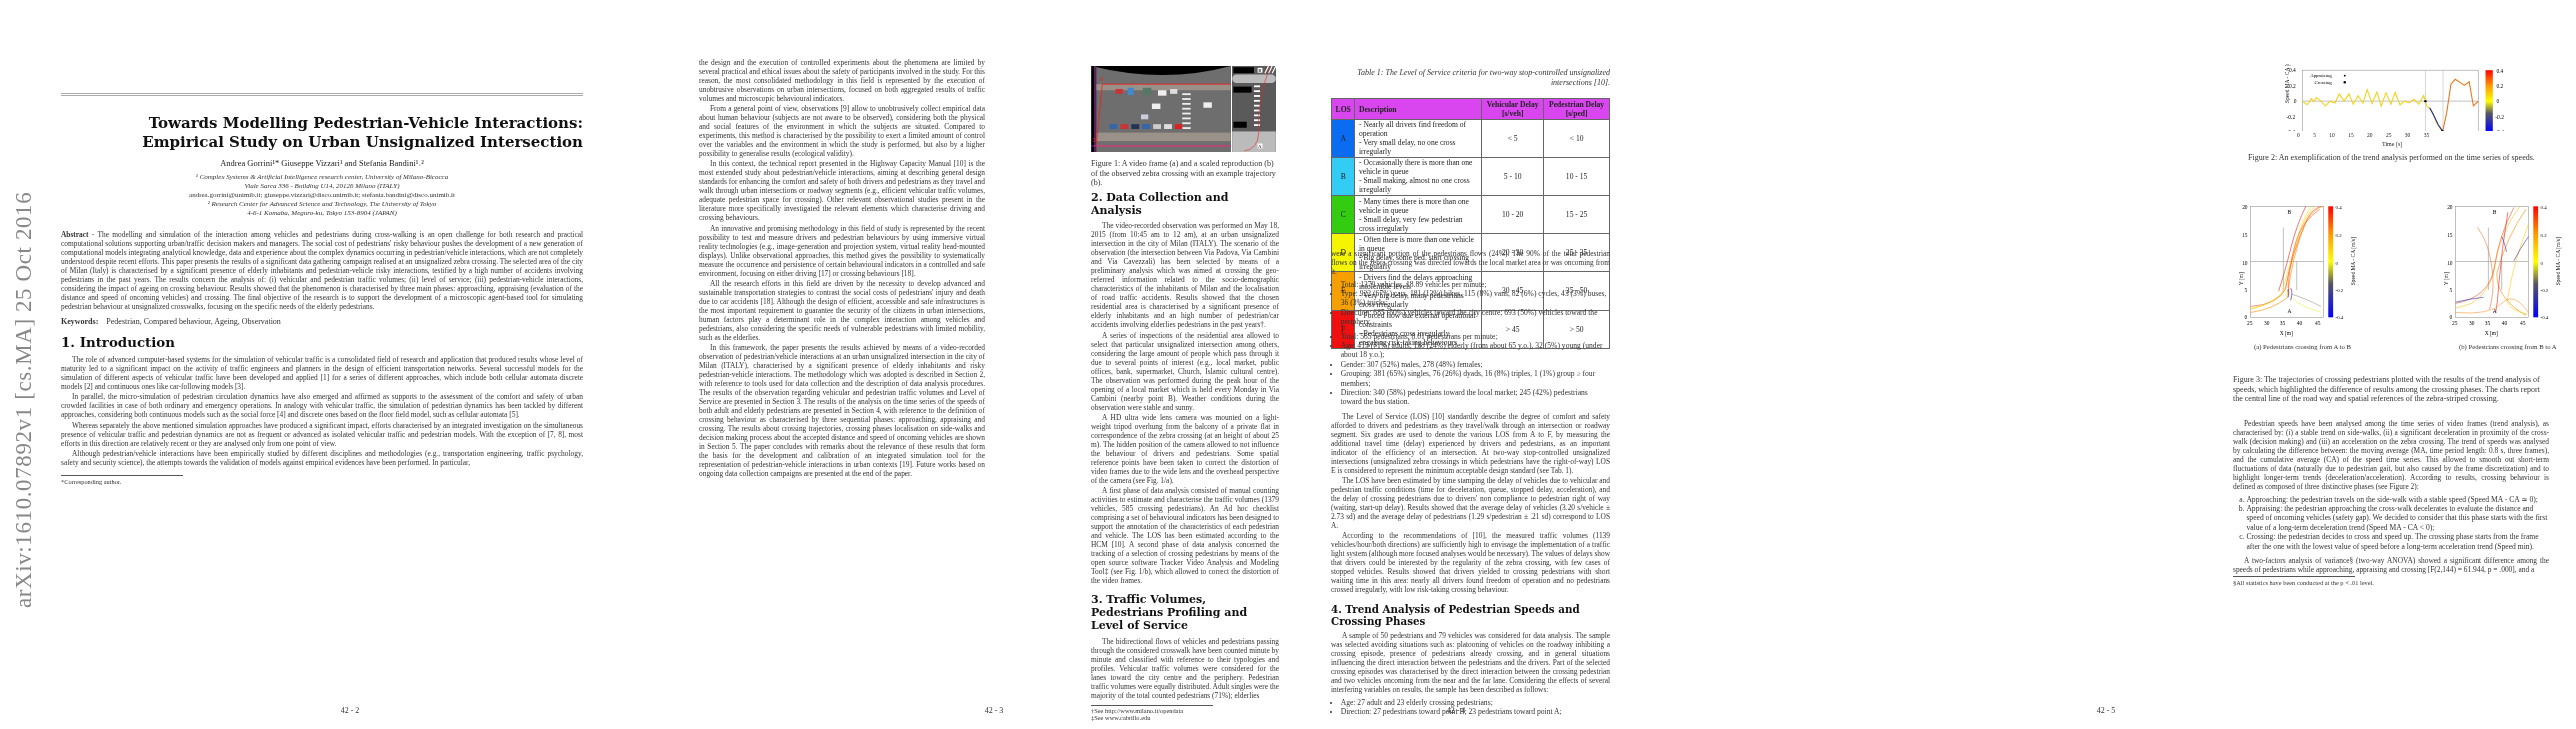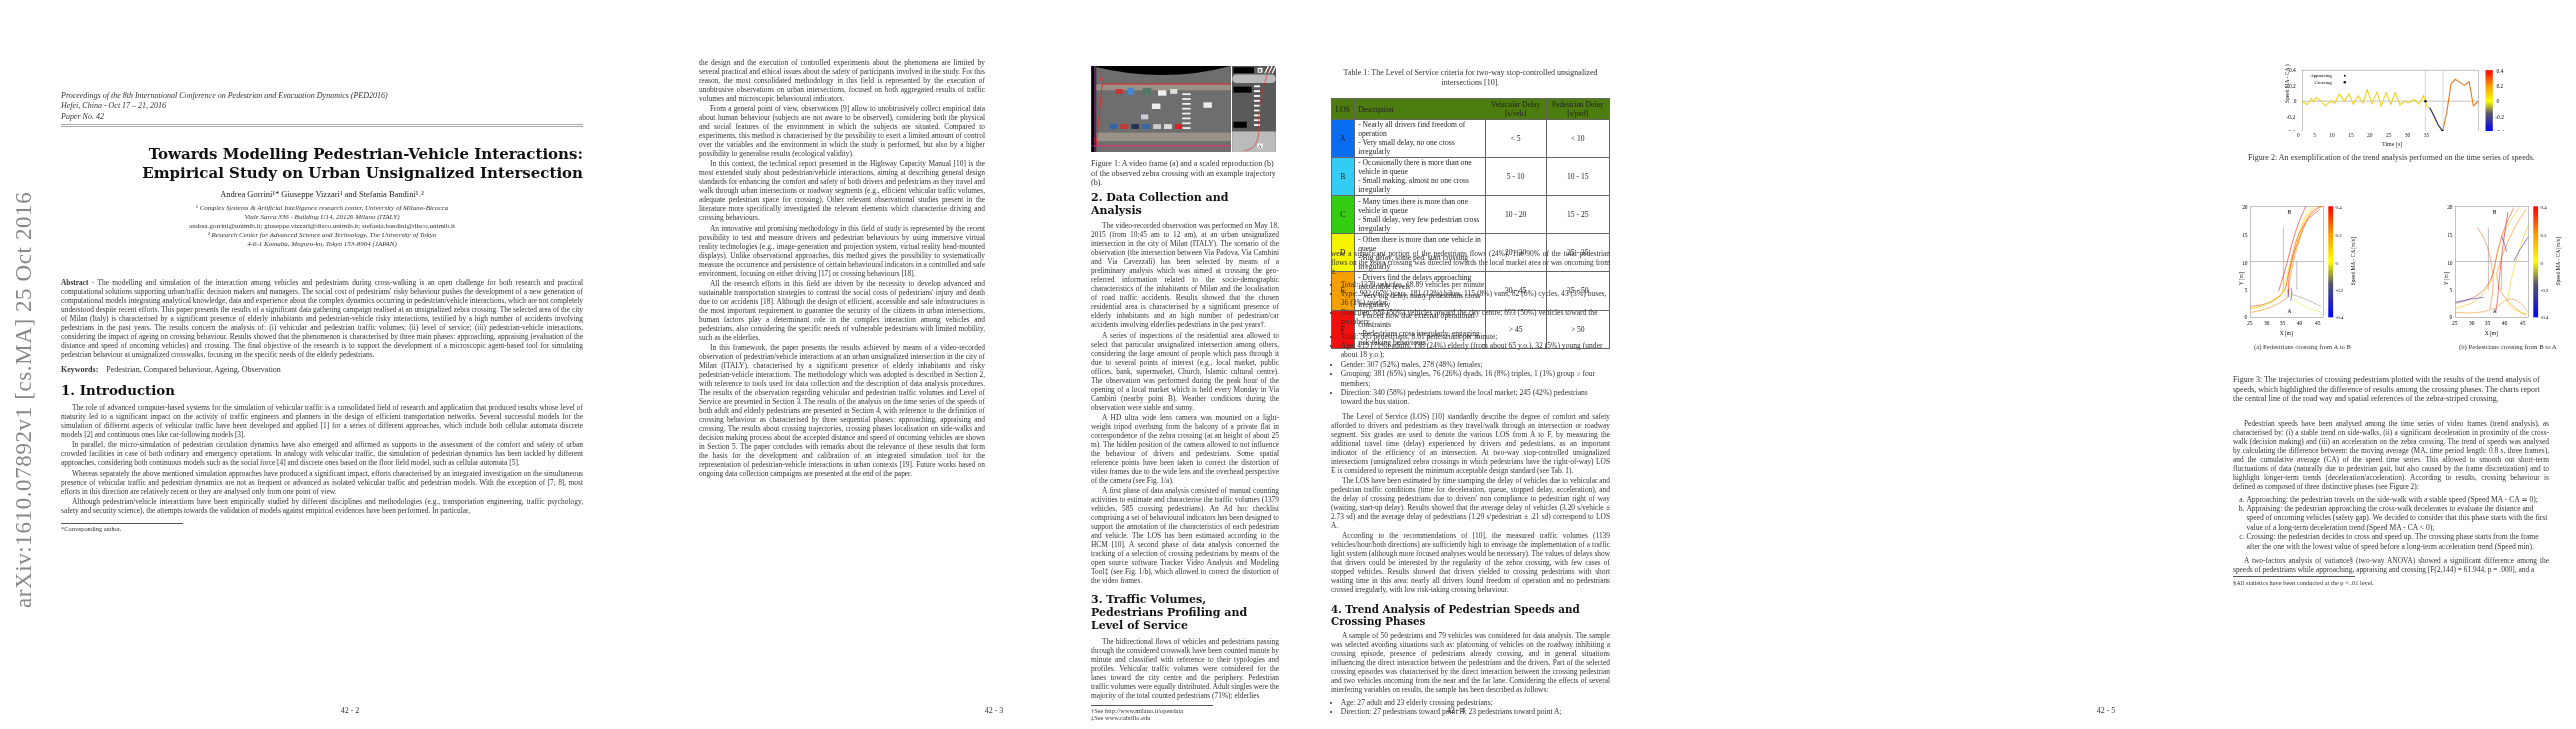--- a/index.html
+++ b/index.html
@@ -17,52 +17,47 @@
   .aff{text-align:center;font-size:7px;line-height:9px;font-style:italic;font-family:"Liberation Serif",serif;color:#333;}
   .aff .plain{font-style:normal;}
   .h1{font-family:"DejaVu Serif",serif;font-weight:bold;font-size:13.4px;color:#111;margin:8.5px 0 4.9px 0;}
   .pnum{position:absolute;top:706px;left:0;width:644px;text-align:center;font-size:8px;font-family:"Liberation Serif",serif;color:#333;padding-left:28px;}
   .caption{font-family:"Liberation Serif",serif;font-size:8px;line-height:9.7px;color:#333;}
   ul.b{margin:3.6px 0 4.9px 0;padding-left:9.7px;font-family:"Liberation Serif",serif;font-size:7.6px;line-height:9.4px;color:#333;}
   ul.b li{margin:0;}
   ol.a{margin:3.6px 0 4.9px 0;padding-left:13.4px;font-family:"Liberation Serif",serif;font-size:7.6px;line-height:9.4px;color:#333;list-style:lower-alpha;}
   table.los{border-collapse:collapse;font-family:"Liberation Serif",serif;font-size:7.6px;color:#222;}
   table.los td,table.los th{border:0.6px solid #666;padding:0.6px 3.6px;}
-  table.los th{background:#4d7c0f;font-weight:normal;}
+  table.los th{background:#d946ef;font-weight:bold;}
   table.los td.c{text-align:center;}
   .fn{font-size:6.4px;font-family:"Liberation Serif",serif;color:#333;border-top:0.6px solid #555;width:122px;padding-top:1.2px;}
   .fn div{width:486px;}
   .photo{position:absolute;background:#6b6b6b;overflow:hidden;}
   .axis{font-family:"Liberation Serif",serif;font-size:6.7px;color:#222;}
 </style>
 </head>
 <body>
 
 <div class="page" id="p1">
   <div class="arxiv">arXiv:1610.07892v1  [cs.MA]  25 Oct 2016</div>
   <div class="col" style="top:91px;">
-    <div class="proc">
-      <div>Proceedings of the 8th International Conference on Pedestrian and Evacuation Dynamics (PED2016)</div>
-      <div>Hefei, China - Oct 17 – 21, 2016</div>
-      <div>Paper No. 42</div>
-    </div>
     <div class="rule"></div>
     <div class="title">
       <div>Towards Modelling Pedestrian-Vehicle Interactions:</div>
       <div>Empirical Study on Urban Unsignalized Intersection</div>
     </div>
     <div class="authors">Andrea Gorrini¹* Giuseppe Vizzari¹ and Stefania Bandini¹˒²</div>
     <div class="aff" style="margin-top:4.9px;">
       <div>¹ Complex Systems &amp; Artificial Intelligence research center, University of Milano-Bicocca</div>
       <div>Viale Sarca 336 - Building U14, 20126 Milano (ITALY)</div>
       <div class="plain">andrea.gorrini@unimib.it; giuseppe.vizzari@disco.unimib.it; stefania.bandini@disco.unimib.it</div>
       <div>² Research Center for Advanced Science and Technology, The University of Tokyo</div>
       <div>4-6-1 Komaba, Meguro-ku, Tokyo 153-8904 (JAPAN)</div>
     </div>
-    <div class="txt" style="margin-top:29px;">
+    <div class="txt" style="margin-top:12px;">
       <b>Abstract -</b>
       <span>The modelling and simulation of the interaction among vehicles and pedestrians during cross-walking is an open challenge for both research and practical computational solutions supporting urban/traffic decision makers and managers. The social cost of pedestrians' risky behaviour pushes the development of a new generation of computational models integrating analytical knowledge, data and experience about the complex dynamics occurring in pedestrian/vehicle interactions, which are not completely understood despite recent efforts. This paper presents the results of a significant data gathering campaign realised at an unsignalized zebra crossing. The selected area of the city of Milan (Italy) is characterised by a significant presence of elderly inhabitants and pedestrian-vehicle risky interactions, testified by a high number of accidents involving pedestrians in the past years. The results concern the analysis of: (i) vehicular and pedestrian traffic volumes; (ii) level of service; (iii) pedestrian-vehicle interactions, considering the impact of ageing on crossing behaviour. Results showed that the phenomenon is characterised by three main phases: approaching, appraising (evaluation of the distance and speed of oncoming vehicles) and crossing. The final objective of the research is to support the development of a microscopic agent-based tool for simulating pedestrian behaviour at unsignalized crosswalks, focusing on the specific needs of the elderly pedestrians.</span>
     </div>
     <div class="txt" style="margin-top:6px;font-size:8px;">
       <b>Keywords:</b>&nbsp;&nbsp;&nbsp;&nbsp;<span>Pedestrian, Compared behaviour, Ageing, Observation</span>
     </div>
     <div class="h1">1. Introduction</div>
     <div class="txt">
       <p>The role of advanced computer-based systems for the simulation of vehicular traffic is a consolidated field of research and application that produced results whose level of maturity led to a significant impact on the activity of traffic engineers and planners in the design of efficient transportation networks. Several successful models for the simulation of different aspects of vehicular traffic have been developed and applied [1] for a series of different approaches, which include both cellular automata discrete models [2] and continuous ones like car-following models [3].</p>
       <p>In parallel, the micro-simulation of pedestrian circulation dynamics have also emerged and affirmed as supports to the assessment of the comfort and safety of urban crowded facilities in case of both ordinary and emergency operations. In analogy with vehicular traffic, the simulation of pedestrian dynamics has been tackled by different approaches, considering both continuous models such as the social force [4] and discrete ones based on the floor field model, such as cellular automata [5].</p>
@@ -180,21 +175,21 @@
     <div class="fn" style="margin-top:4.9px;">
       <div>†See http://www.milano.it/opendata</div>
       <div>‡See www.cabrillo.edu</div>
     </div>
   </div>
   <div class="pnum">42 - 3</div>
 </div>
 
 <div class="page" id="p3">
   <div class="col" style="top:68px;left:43px;width:279px;">
-    <div class="caption" style="text-align:center;">Table 1: The Level of Service criteria for two-way stop-controlled unsignalized intersections [10].</div>
+    <div class="caption" style="text-align:right;font-style:italic;">Table 1: The Level of Service criteria for two-way stop-controlled unsignalized intersections [10].</div>
     <table class="los" style="margin-top:11px;width:279px;">
       <tbody>
           <tr>
         <th>LOS</th>
         <th style="text-align:left">Description</th>
         <th>Vehicular Delay [s/veh]</th>
         <th>Pedestrian Delay [s/ped]</th>
       </tr>
       <tr>
             <td class="c" style="background:#0a6cf0">A</td>

